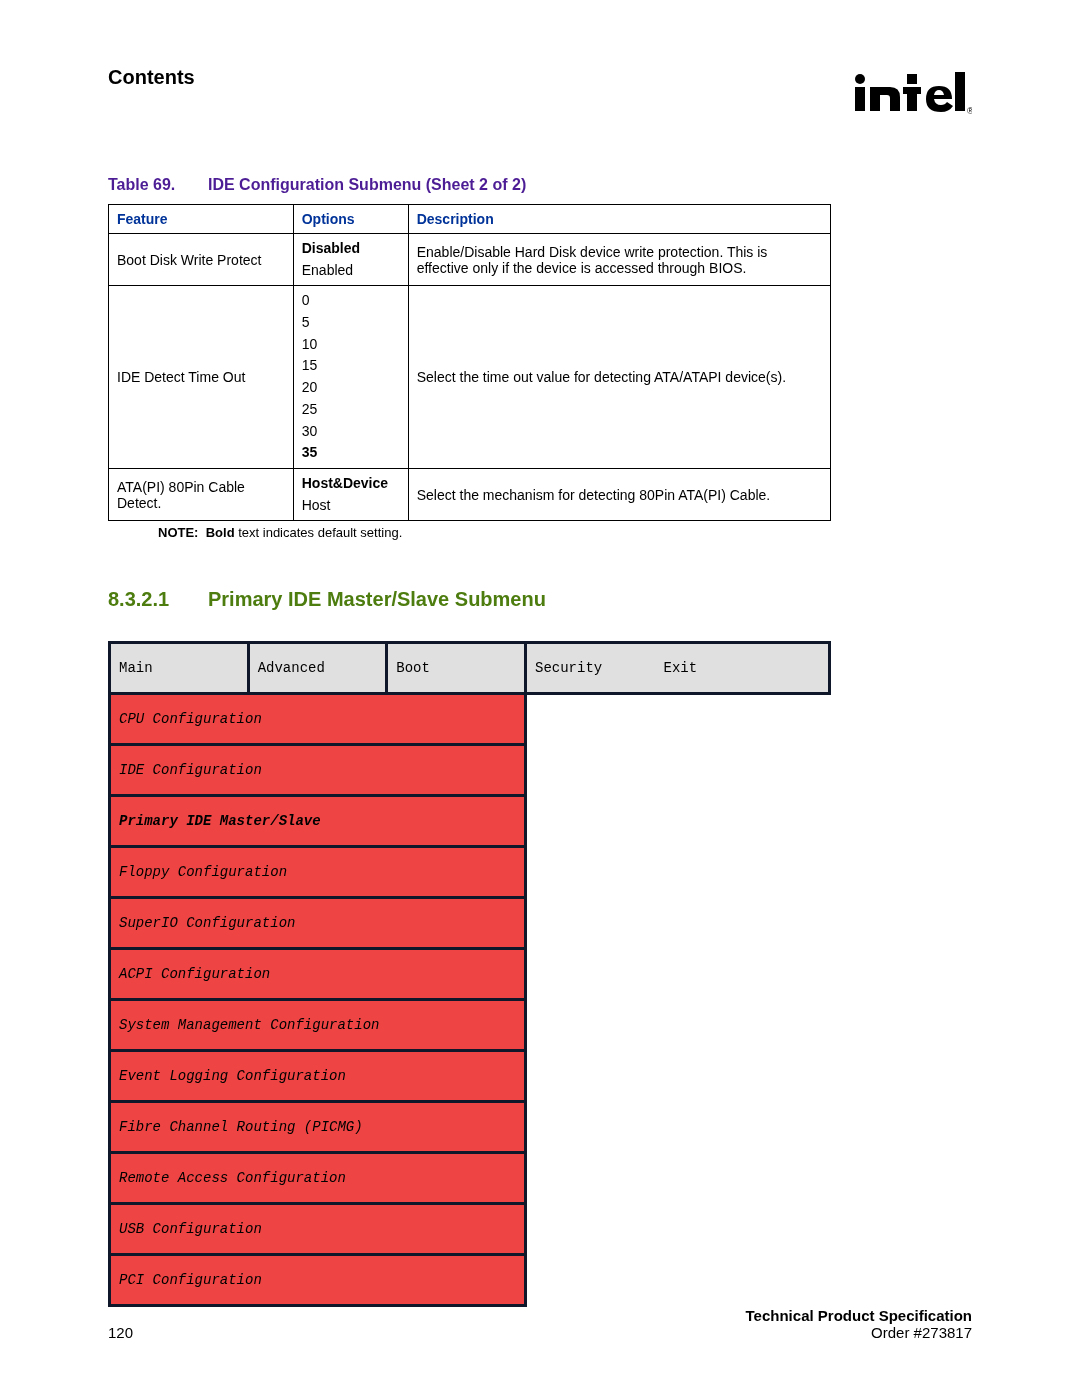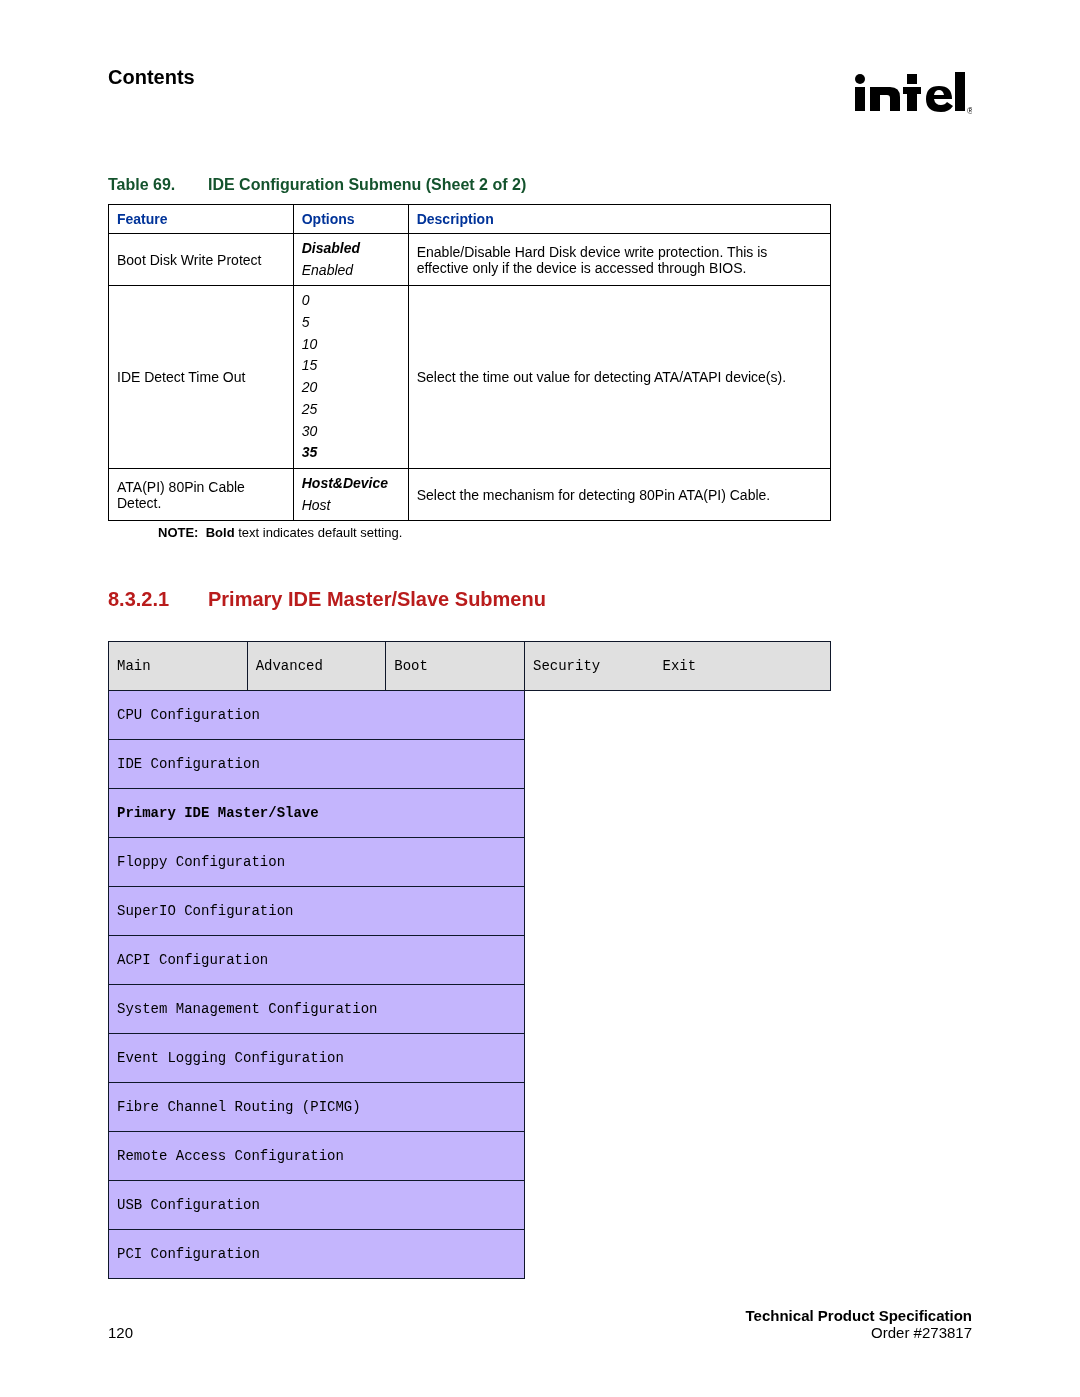--- a/index.html
+++ b/index.html
@@ -35,21 +35,21 @@
   }
   .logo-wrap {
     text-align: right;
     padding-top: 2px;
   }
   .logo-svg { display: inline-block; }
   .table-title-row {
     margin-top: 56px;
     display: flex;
     font-weight: bold;
-    color: #14532d;
+    color: #4c1d95;
     font-size: 16px;
   }
   .table-title-row .lbl { width: 100px; }
   .cfg-table {
     border-collapse: collapse;
     width: 723px;
     margin-top: 10px;
     font-size: 14px;
   }
   .cfg-table th, .cfg-table td {
@@ -61,54 +61,54 @@
   .cfg-table th {
     color: #003399;
     font-weight: bold;
     text-align: left;
     font-size: 14px;
     padding: 6px 8px;
   }
   .col-feature { width: 185px; }
   .col-options { width: 115px; }
   .col-desc    { width: 423px; }
-  .opt-line { display: block; line-height: 1.55; font-style: italic; }
+  .opt-line { display: block; line-height: 1.55; }
   .bold { font-weight: bold; }
   .note-line {
     font-size: 13px;
     margin-top: 4px;
     margin-left: 2px;
     padding-left: 48px;
   }
   .section-row {
     display: flex;
     margin-top: 48px;
-    color: #b91c1c;
+    color: #4d7c0f;
     font-weight: bold;
     font-size: 20px;
   }
   .section-row .num { width: 100px; }
   .bios-table {
     border-collapse: collapse;
     width: 723px;
     margin-top: 30px;
     font-family: "Courier New", monospace;
     font-size: 14px;
   }
   .bios-table td {
-    border: 1px solid #0f172a;
+    border: 3px solid #0f172a;
     padding: 16px 8px;
     vertical-align: middle;
     height: 30px;
   }
   .bios-tabs-row td {
     background: #e0e0e0;
   }
   .bios-tabs-row .tab-cell { width: 130px; }
-  .bios-body td { background: #c4b5fd; }
+  .bios-body td { background: #ef4444; font-style: italic; }
   .menu-col { width: 416px; }
   .footer {
     position: absolute;
     bottom: 56px;
     left: 108px;
     right: 108px;
     display: flex;
     justify-content: space-between;
     align-items: flex-end;
     font-size: 15px;

